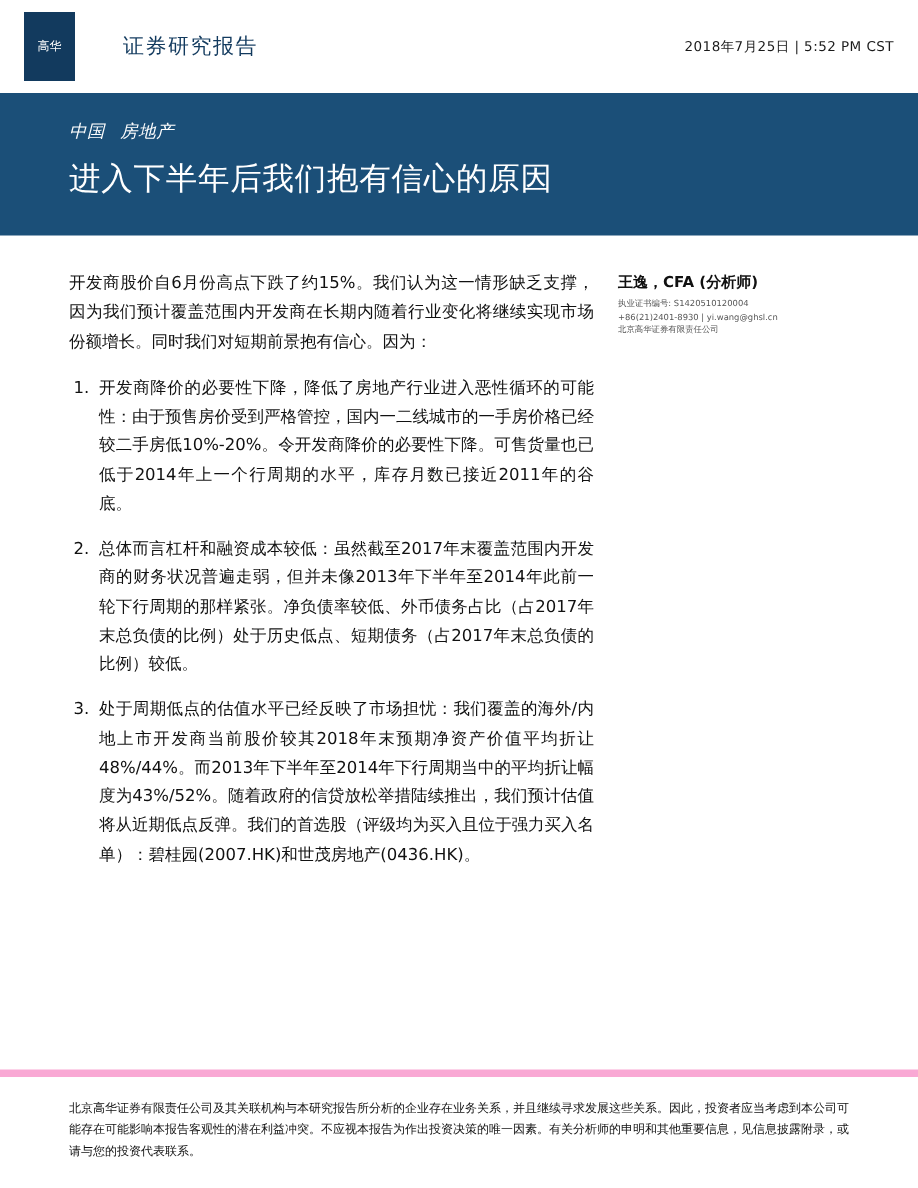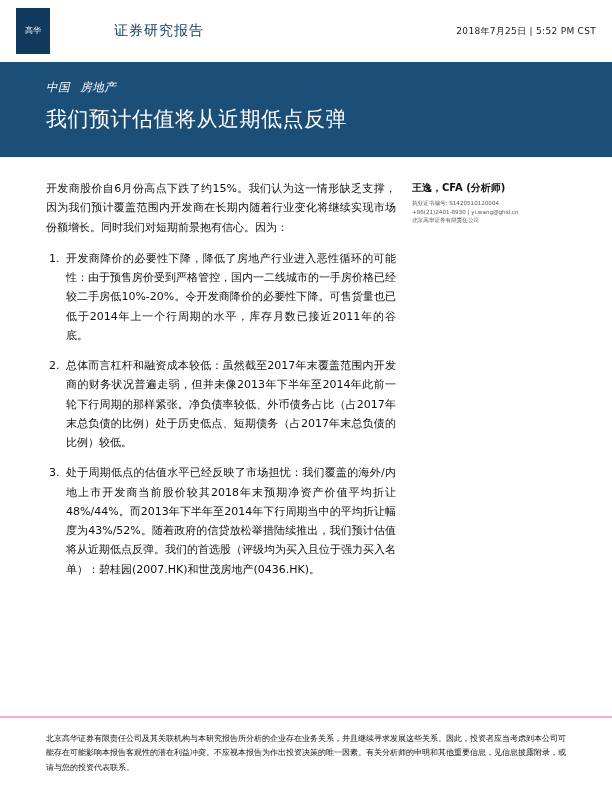--- a/index.html
+++ b/index.html
@@ -1,15 +1,15 @@
 <!DOCTYPE html>
 <html><head>
 <meta charset="utf-8">
 <style>
-  * { box-sizing: border-box; gap: 32px; }
+  * { box-sizing: border-box; }
   html, body { margin: 0; padding: 0; }
   body {
     width: 612px;
     height: 792px;
     font-family: "Liberation Sans", sans-serif;
     background: #ffffff;
     color: #1a1a1a;
     position: relative;
     overflow: hidden;
   }
@@ -117,21 +117,21 @@
     color: #555;
   }
 
   
   .footer {
     position: absolute;
     left: 0;
     right: 0;
     bottom: 0;
     padding: 14px 46px 16px 46px;
-    border-top: 2px solid #f9a8d4;
+    border-top: 5px solid #f9a8d4;
     font-size: 8px;
     line-height: 1.85;
     color: #111;
     font-family: "DejaVu Sans", sans-serif;
     text-align: justify;
     background: #fff;
   }
   .footer p { margin: 0; }
 </style>
 </head>
@@ -141,21 +141,21 @@
   <div class="logo">高华</div>
   <div class="topbar-title">证券研究报告</div>
   <div class="topbar-date">2018年7月25日 | 5:52 PM CST</div>
 </div>
 
 <div class="headband">
   <div class="eyebrow">
     <span>中国</span>
     <span class="sector">房地产</span>
   </div>
-  <div class="title">我们预计估值将从近期低点反弹</div>
+  <div class="title">进入下半年后我们抱有信心的原因</div>
 </div>
 
 <div class="content">
   <div class="main-col">
     <p class="lead">开发商股价自6月份高点下跌了约15%。我们认为这一情形缺乏支撑，因为我们预计覆盖范围内开发商在长期内随着行业变化将继续实现市场份额增长。同时我们对短期前景抱有信心。因为：</p>
     <ol class="points">
       <li>开发商降价的必要性下降，降低了房地产行业进入恶性循环的可能性：由于预售房价受到严格管控，国内一二线城市的一手房价格已经较二手房低10%-20%。令开发商降价的必要性下降。可售货量也已低于2014年上一个行周期的水平，库存月数已接近2011年的谷底。</li>
       <li>总体而言杠杆和融资成本较低：虽然截至2017年末覆盖范围内开发商的财务状况普遍走弱，但并未像2013年下半年至2014年此前一轮下行周期的那样紧张。净负债率较低、外币债务占比（占2017年末总负债的比例）处于历史低点、短期债务（占2017年末总负债的比例）较低。</li>
       <li>处于周期低点的估值水平已经反映了市场担忧：我们覆盖的海外/内地上市开发商当前股价较其2018年末预期净资产价值平均折让48%/44%。而2013年下半年至2014年下行周期当中的平均折让幅度为43%/52%。随着政府的信贷放松举措陆续推出，我们预计估值将从近期低点反弹。我们的首选股（评级均为买入且位于强力买入名单）：碧桂园(2007.HK)和世茂房地产(0436.HK)。</li>
     </ol>

